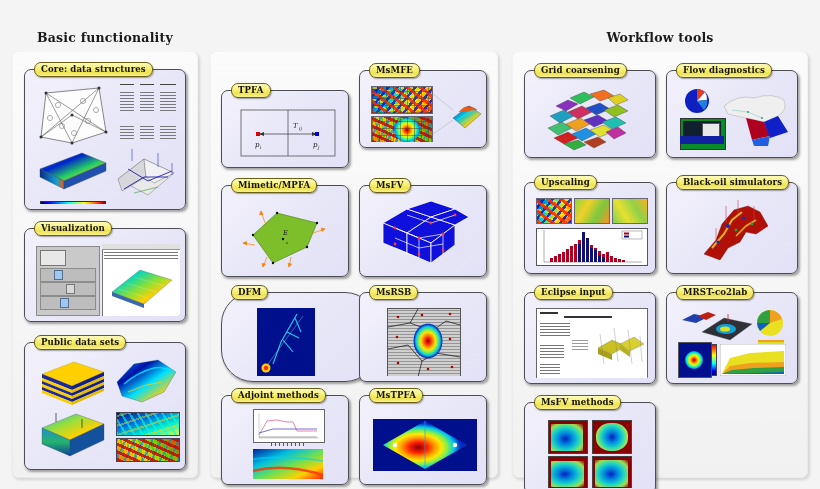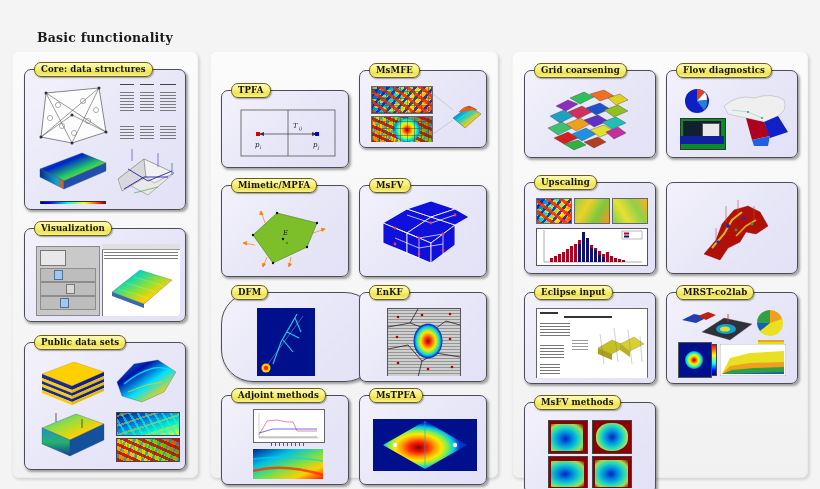--- a/index.html
+++ b/index.html
@@ -456,21 +456,21 @@
             <path d="M26 32 L36 44"></path>
           </g>
           <line x1="8" y1="60" x2="46" y2="8" stroke="#9fd8ff" stroke-width=".5" opacity=".8"></line>
           <circle cx="9" cy="60" r="4.5" fill="#ffcc00"></circle>
           <circle cx="9" cy="60" r="2.2" fill="#ff2a00"></circle>
         </svg>
       </div>
     </div>
 
     <div class="card" style="left:149px;top:262px;width:128px;height:90px;">
-      <div class="pill">EnKF</div>
+      <div class="pill">MsRSB</div>
       <div class="card-inner">
         <div class="fig" style="left:22px;top:10px;width:72px;height:68px;background:#cfcfcf;border:.5px solid #555">
           <div class="fine-grid-ov"></div>
           <svg style="position:absolute;inset:0;width:100%;height:100%" viewBox="0 0 72 68">
             <g stroke="#222" stroke-width=".8" fill="none">
               <path d="M0 18 L22 14 L30 0"></path>
               <path d="M0 40 L20 36 L34 52 L30 68"></path>
               <path d="M22 14 L44 22 L58 12 L72 16"></path>
               <path d="M44 22 L48 44 L72 48"></path>
               <path d="M34 52 L48 44"></path>
@@ -554,20 +554,21 @@
           <polygon points="52,2 94,26 52,50 10,26" fill="url(#mstG)"></polygon>
           <line x1="52" y1="2" x2="52" y2="50" stroke="#2aa0d8" stroke-width=".8" opacity=".8"></line>
           <circle cx="22" cy="26" r="2.2" fill="#fff"></circle>
           <circle cx="82" cy="26" r="2.2" fill="#fff"></circle>
         </svg>
       </div>
     </div>
   </div>
 
   <div class="group" style="left:512px;top:30px;width:296px;height:448px;">
+    <div class="group-title">Workflow tools</div>
     <div class="group-box"></div>
 
     <div class="card" style="left:12px;top:40px;width:132px;height:88px;">
       <div class="pill">Grid coarsening</div>
       <div class="card-inner">
         <svg class="fig" style="left:10px;top:8px;width:100px;height:70px" viewBox="0 0 100 70">
           <g stroke="#333" stroke-width=".35">
             <polygon points="16,22 28,16 38,20 26,27" fill="#8b2fbf"></polygon>
             <polygon points="30,14 44,8 54,13 40,20" fill="#2fbf5a"></polygon>
             <polygon points="50,10 64,6 74,12 60,17" fill="#f07020"></polygon>
@@ -669,20 +670,21 @@
           <rect x="88" y="7.5" width="5" height="2" fill="#101070"></rect>
           <g stroke="#333" stroke-width=".4">
             <line x1="8" y1="34" x2="106" y2="34"></line>
               <line x1="8" y1="2" x2="8" y2="34"></line>
           </g>
         </svg>
       </div>
     </div>
 
     <div class="card" style="left:154px;top:152px;width:132px;height:92px;">
+      <div class="pill">Black-oil simulators</div>
       <div class="card-inner">
         <svg class="fig" style="left:10px;top:12px;width:104px;height:68px" viewBox="0 0 104 68">
           <path d="M22 54 L34 40 L40 24 L52 10 L66 6 L78 12 L86 26 L74 34 L64 32 L58 42 L46 48 L38 60 Z" fill="#b01008" stroke="#700" stroke-width=".4"></path>
           <path d="M30 48 L42 34 L50 20 L60 12" stroke="#e8d020" stroke-width="2" fill="none" opacity=".85"></path>
           <path d="M54 36 L64 26 L74 20" stroke="#e8d020" stroke-width="1.6" fill="none" opacity=".8"></path>
           <g fill="#1030c0">
             <circle cx="46" cy="26" r="2"></circle>
               <circle cx="62" cy="18" r="1.6"></circle>
             <circle cx="36" cy="42" r="1.6"></circle>
           </g>

